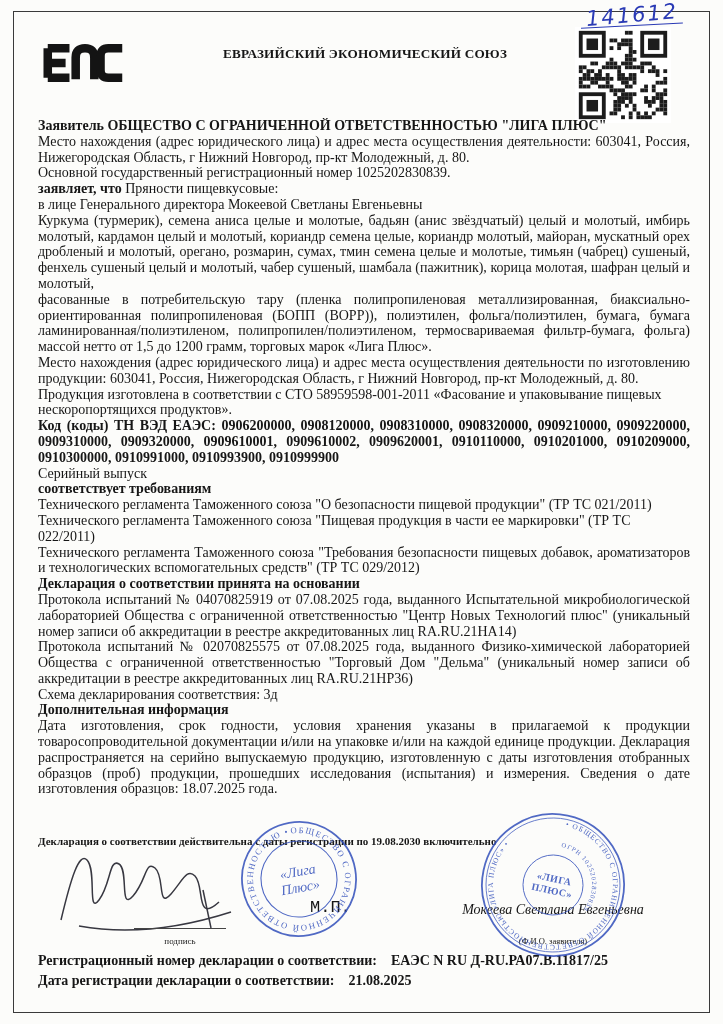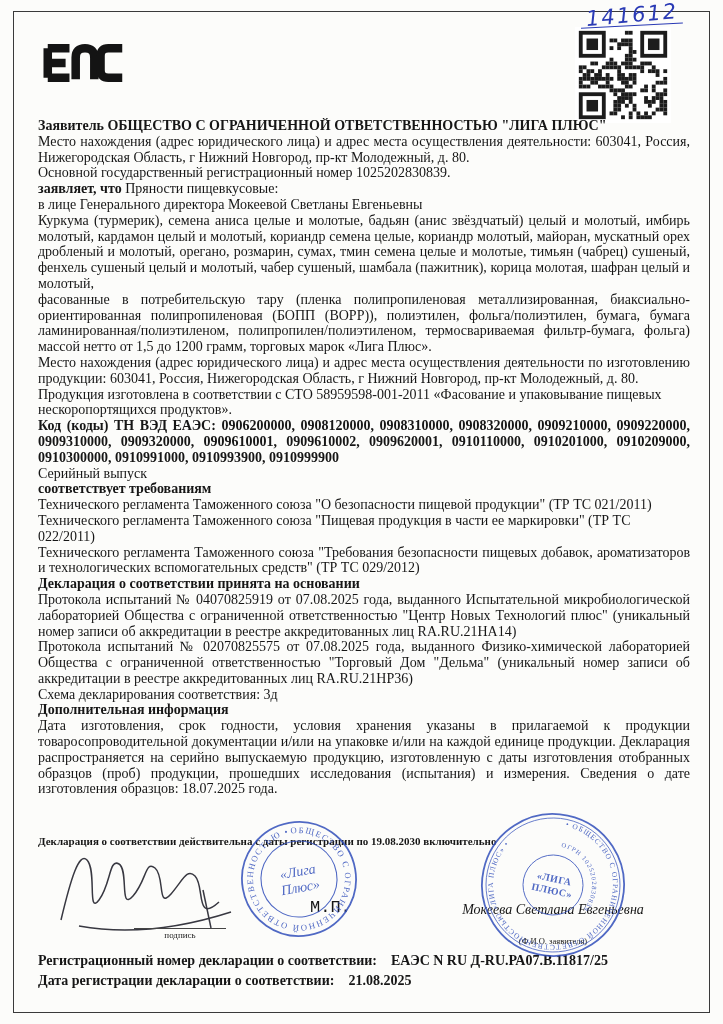--- a/index.html
+++ b/index.html
@@ -25,21 +25,21 @@
   .content p{margin:0;}
   .b{font-weight:bold;}
   .j{text-align:justify;}
   .mt{margin-top:2px;}
 
   
   .validity{position:absolute;left:38px;top:824px;width:652px;font-weight:bold;font-size:11px;}
   .sig-area{position:absolute;left:38px;top:846px;width:652px;height:96px;}
   .signature-svg{position:absolute;left:15px;top:-6px;width:200px;height:92px;}
   .sig-caption{position:absolute;left:96px;top:82px;width:92px;text-align:center;font-size:9px;
-               border-top:1px solid #444;padding-top:1px;}
+               border-top:1px solid #444;padding-top:7px;}
   .mp{position:absolute;left:272px;top:52px;font-size:17px;font-family:Liberation Mono, monospace;}
   .stamp{pointer-events:none;opacity:.85;z-index:5;}
   .stamp text{fill:#3350bb;}
   .stamp1{position:absolute;left:200px;top:-28px;width:122px;height:122px;transform:rotate(-10deg);}
   .stamp2{position:absolute;left:440px;top:-36px;width:150px;height:150px;transform:rotate(12deg);}
   .ring-t{font-size:8.6px;letter-spacing:1.4px;}
   .ring-t2{font-size:7.4px;letter-spacing:1.1px;}
   .ring-t3{font-size:6.6px;letter-spacing:1px;}
   .stamp-center{font-size:14px;font-style:italic;}
   .stamp-center2{font-size:10px;font-weight:bold;letter-spacing:.5px;}
@@ -59,20 +59,21 @@
 
   <svg class="eac-logo" viewBox="0 0 116 58" aria-hidden="true">
     <g stroke="#141414" stroke-width="11" fill="none">
       <path d="M10,10 V48 M10,10 H38 M10,29 H33 M10,48 H38"></path>
       <path d="M46,50 V22 Q46,10 58,10 Q70,10 70,22 V50"></path>
       <path d="M106,10 H88 Q78,10 78,20 V38 Q78,48 88,48 H106"></path>
     </g>
   </svg>
 
   <div class="header-titles">
+    <div class="t1">ЕВРАЗИЙСКИЙ ЭКОНОМИЧЕСКИЙ СОЮЗ</div>
   </div>
 
   <div class="qr"><svg viewBox="0 0 100 100" width="96" height="96">
         <rect x="0" y="0" width="100" height="100" fill="#ffffff"></rect>
         <rect x="52" y="4" width="4" height="4" fill="#1c1c1c"></rect>
         <rect x="56" y="4" width="4" height="4" fill="#1c1c1c"></rect>
         <rect x="36" y="12" width="4" height="4" fill="#1c1c1c"></rect>
         <rect x="40" y="12" width="4" height="4" fill="#1c1c1c"></rect>
         <rect x="48" y="12" width="4" height="4" fill="#1c1c1c"></rect>
         <rect x="52" y="12" width="4" height="4" fill="#1c1c1c"></rect>

